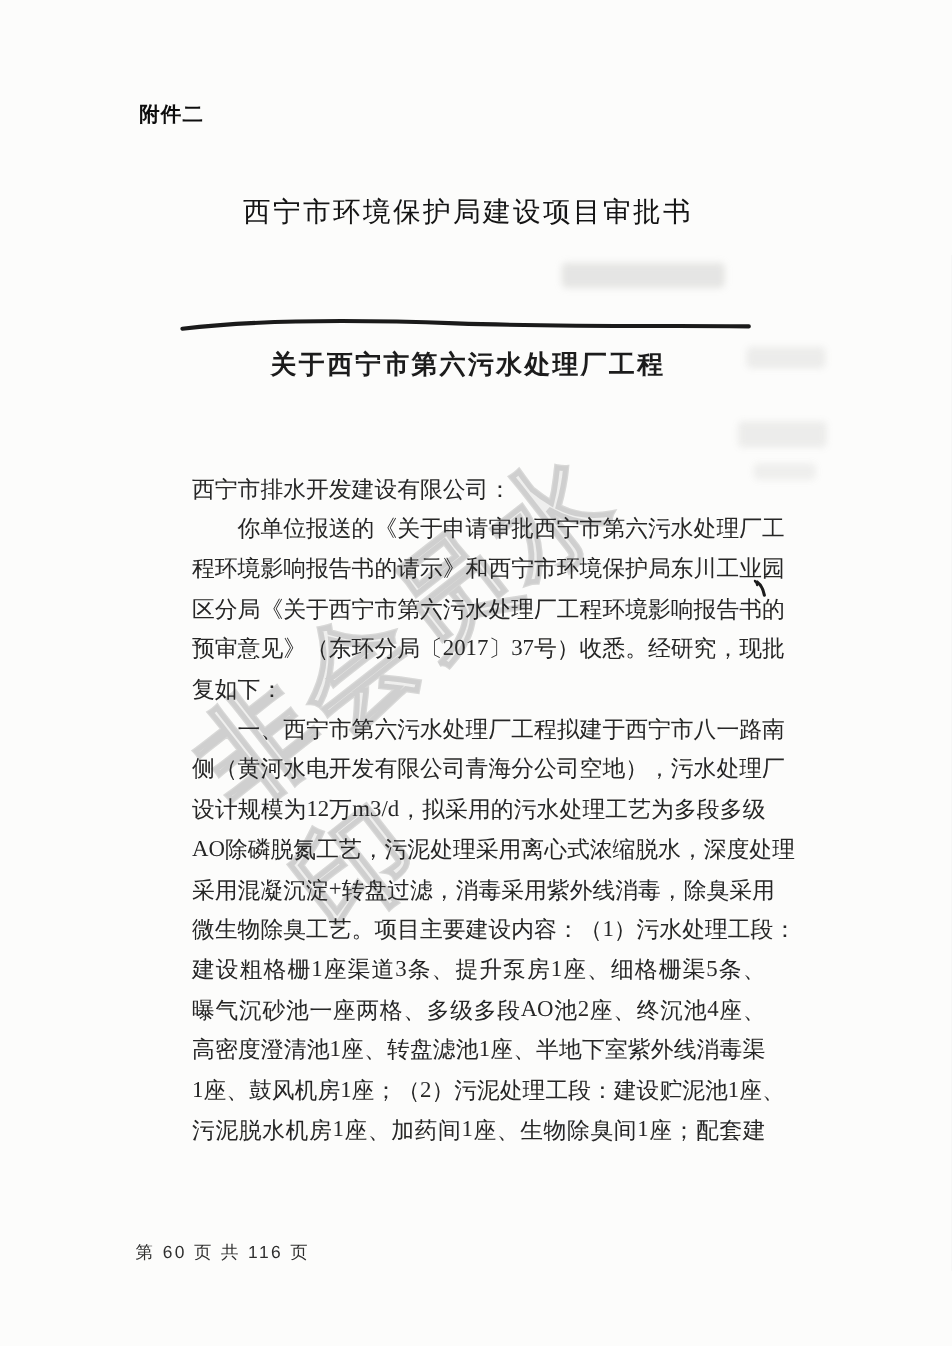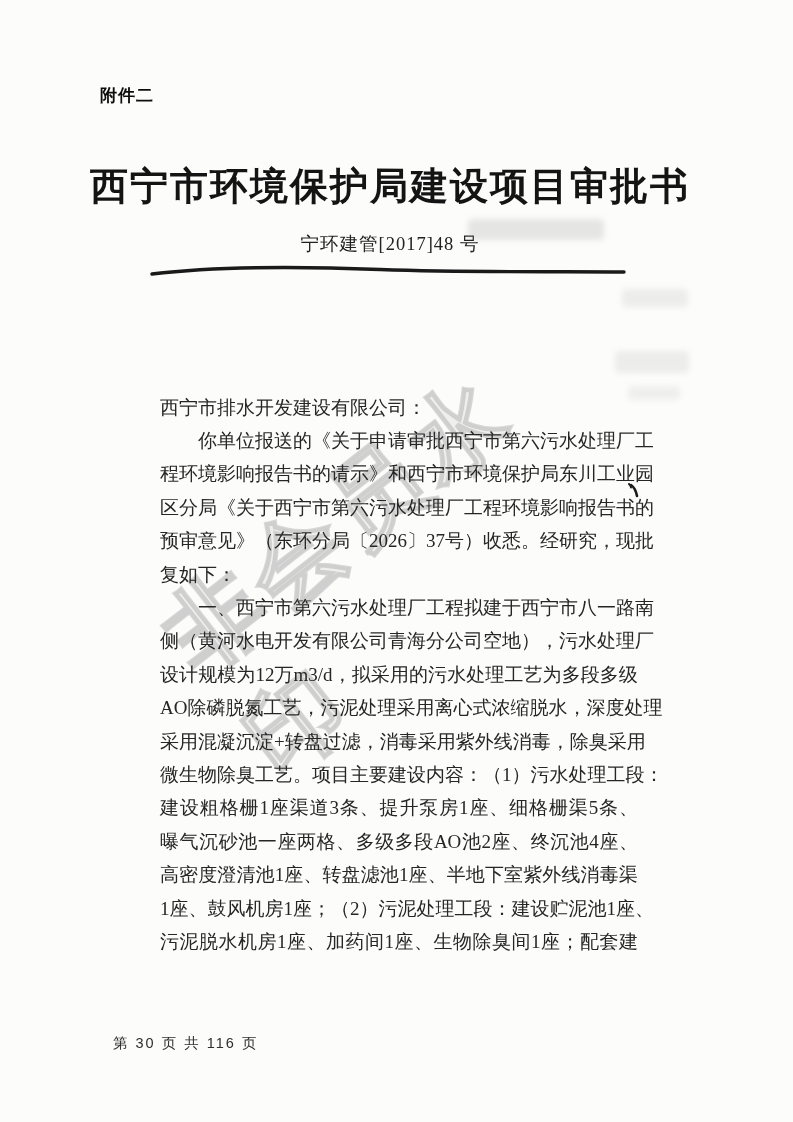--- a/index.html
+++ b/index.html
@@ -4,27 +4,27 @@
 <style>
   :root { --ink:#262626; --title-ink:#141414; --wm:#9e9e9e; --paper:#fcfcfb; }
   * { margin:0; padding:0; box-sizing:border-box; }
   html,body { background:#f4f4f3; }
   .page {
     position:relative; width:793px; height:1122px; margin:0 auto;
     background:var(--paper); overflow:hidden;
     font-family:"Liberation Serif","DejaVu Serif",serif; color:var(--ink);
   }
   .attachment-label {
-    position:absolute; left:100px; top:84px;
+    position:absolute; left:116px; top:84px;
     font-family:"Liberation Sans","DejaVu Sans",sans-serif;
     font-weight:700; font-size:17px; color:#0d0d0d; letter-spacing:1px;
   }
   .doc-title {
     position:absolute; left:0; top:161px; width:780px; text-align:center;
-    font-size:38px; font-weight:700; color:var(--title-ink); letter-spacing:2px;
+    font-size:23px; font-weight:400; color:var(--title-ink); letter-spacing:2px;
   }
   .doc-number {
     position:absolute; left:0; top:231px; width:780px; text-align:center;
     font-size:18.5px; color:#222; letter-spacing:1px;
   }
   .rule { position:absolute; left:150px; top:264px; width:476px; height:16px; }
   .subtitle-1, .subtitle-2 {
     position:absolute; left:0; width:780px; text-align:center;
     font-size:21.5px; font-weight:700; color:#1c1c1c; letter-spacing:2px;
   }
@@ -67,35 +67,35 @@
 </style>
 </head>
 <body>
 
 <div class="page">
 
   <div class="attachment-label">附件二</div>
 
   <div class="doc-title">西宁市环境保护局建设项目审批书</div>
 
-  <div class="doc-number">宁环建管[2017]48 号</div>
 
   <svg class="rule" viewBox="0 0 476 16" preserveAspectRatio="none">
     <path d="M2,10 C60,3 140,2 230,5.5 C330,9 420,7 474,8" fill="none" stroke="#1a1a1a" stroke-width="3.4" stroke-linecap="round"></path>
   </svg>
 
+  <div class="subtitle-1">关于西宁市第六污水处理厂工程</div>
 
   <div class="watermark">非会员水印</div>
 
   <div class="body-text">
       <div class="body-line"><span>西</span><span>宁</span><span>市</span><span>排</span><span>水</span><span>开</span><span>发</span><span>建</span><span>设</span><span>有</span><span>限</span><span>公</span><span>司</span><span>：</span></div>
       <div class="body-line just indent"><span>你</span><span>单</span><span>位</span><span>报</span><span>送</span><span>的</span><span>《</span><span>关</span><span>于</span><span>申</span><span>请</span><span>审</span><span>批</span><span>西</span><span>宁</span><span>市</span><span>第</span><span>六</span><span>污</span><span>水</span><span>处</span><span>理</span><span>厂</span><span>工</span></div>
       <div class="body-line just"><span>程</span><span>环</span><span>境</span><span>影</span><span>响</span><span>报</span><span>告</span><span>书</span><span>的</span><span>请</span><span>示</span><span>》</span><span>和</span><span>西</span><span>宁</span><span>市</span><span>环</span><span>境</span><span>保</span><span>护</span><span>局</span><span>东</span><span>川</span><span>工</span><span>业</span><span>园</span></div>
       <div class="body-line just"><span>区</span><span>分</span><span>局</span><span>《</span><span>关</span><span>于</span><span>西</span><span>宁</span><span>市</span><span>第</span><span>六</span><span>污</span><span>水</span><span>处</span><span>理</span><span>厂</span><span>工</span><span>程</span><span>环</span><span>境</span><span>影</span><span>响</span><span>报</span><span>告</span><span>书</span><span>的</span></div>
-      <div class="body-line just"><span>预</span><span>审</span><span>意</span><span>见</span><span>》</span><span>（</span><span>东</span><span>环</span><span>分</span><span>局</span><span>〔</span><span>2026</span><span>〕</span><span>37</span><span>号</span><span>）</span><span>收</span><span>悉</span><span>。</span><span>经</span><span>研</span><span>究</span><span>，</span><span>现</span><span>批</span></div>
+      <div class="body-line just"><span>预</span><span>审</span><span>意</span><span>见</span><span>》</span><span>（</span><span>东</span><span>环</span><span>分</span><span>局</span><span>〔</span><span>2017</span><span>〕</span><span>37</span><span>号</span><span>）</span><span>收</span><span>悉</span><span>。</span><span>经</span><span>研</span><span>究</span><span>，</span><span>现</span><span>批</span></div>
       <div class="body-line"><span>复</span><span>如</span><span>下</span><span>：</span></div>
       <div class="body-line just indent"><span>一</span><span>、</span><span>西</span><span>宁</span><span>市</span><span>第</span><span>六</span><span>污</span><span>水</span><span>处</span><span>理</span><span>厂</span><span>工</span><span>程</span><span>拟</span><span>建</span><span>于</span><span>西</span><span>宁</span><span>市</span><span>八</span><span>一</span><span>路</span><span>南</span></div>
       <div class="body-line just"><span>侧</span><span>（</span><span>黄</span><span>河</span><span>水</span><span>电</span><span>开</span><span>发</span><span>有</span><span>限</span><span>公</span><span>司</span><span>青</span><span>海</span><span>分</span><span>公</span><span>司</span><span>空</span><span>地</span><span>）</span><span>，</span><span>污</span><span>水</span><span>处</span><span>理</span><span>厂</span></div>
       <div class="body-line just"><span>设</span><span>计</span><span>规</span><span>模</span><span>为</span><span>12</span><span>万</span><span>m3/d</span><span>，</span><span>拟</span><span>采</span><span>用</span><span>的</span><span>污</span><span>水</span><span>处</span><span>理</span><span>工</span><span>艺</span><span>为</span><span>多</span><span>段</span><span>多</span><span>级</span></div>
       <div class="body-line just"><span>AO</span><span>除</span><span>磷</span><span>脱</span><span>氮</span><span>工</span><span>艺</span><span>，</span><span>污</span><span>泥</span><span>处</span><span>理</span><span>采</span><span>用</span><span>离</span><span>心</span><span>式</span><span>浓</span><span>缩</span><span>脱</span><span>水</span><span>，</span><span>深</span><span>度</span><span>处</span><span>理</span></div>
       <div class="body-line just"><span>采</span><span>用</span><span>混</span><span>凝</span><span>沉</span><span>淀</span><span>+</span><span>转</span><span>盘</span><span>过</span><span>滤</span><span>，</span><span>消</span><span>毒</span><span>采</span><span>用</span><span>紫</span><span>外</span><span>线</span><span>消</span><span>毒</span><span>，</span><span>除</span><span>臭</span><span>采</span><span>用</span></div>
       <div class="body-line just"><span>微</span><span>生</span><span>物</span><span>除</span><span>臭</span><span>工</span><span>艺</span><span>。</span><span>项</span><span>目</span><span>主</span><span>要</span><span>建</span><span>设</span><span>内</span><span>容</span><span>：</span><span>（</span><span>1</span><span>）</span><span>污</span><span>水</span><span>处</span><span>理</span><span>工</span><span>段</span><span>：</span></div>
       <div class="body-line just"><span>建</span><span>设</span><span>粗</span><span>格</span><span>栅</span><span>1</span><span>座</span><span>渠</span><span>道</span><span>3</span><span>条</span><span>、</span><span>提</span><span>升</span><span>泵</span><span>房</span><span>1</span><span>座</span><span>、</span><span>细</span><span>格</span><span>栅</span><span>渠</span><span>5</span><span>条</span><span>、</span></div>
       <div class="body-line just"><span>曝</span><span>气</span><span>沉</span><span>砂</span><span>池</span><span>一</span><span>座</span><span>两</span><span>格</span><span>、</span><span>多</span><span>级</span><span>多</span><span>段</span><span>AO</span><span>池</span><span>2</span><span>座</span><span>、</span><span>终</span><span>沉</span><span>池</span><span>4</span><span>座</span><span>、</span></div>
       <div class="body-line just"><span>高</span><span>密</span><span>度</span><span>澄</span><span>清</span><span>池</span><span>1</span><span>座</span><span>、</span><span>转</span><span>盘</span><span>滤</span><span>池</span><span>1</span><span>座</span><span>、</span><span>半</span><span>地</span><span>下</span><span>室</span><span>紫</span><span>外</span><span>线</span><span>消</span><span>毒</span><span>渠</span></div>
@@ -106,15 +106,15 @@
   <div class="smudge smudge-1"></div>
   <div class="smudge smudge-2"></div>
   <div class="smudge smudge-3"></div>
   <div class="smudge smudge-4"></div>
 
   <svg class="ink-speck" viewBox="0 0 12 16">
     <path d="M3,2 C6,4 8,8 9,13" fill="none" stroke="#1c1c1c" stroke-width="2.6" stroke-linecap="round"></path>
     <path d="M1,1 C2,2 3,3 3,4.5" fill="none" stroke="#1c1c1c" stroke-width="2" stroke-linecap="round"></path>
   </svg>
 
-  <div class="footer">第 30 页 共 116 页</div>
+  <div class="footer">第 60 页 共 116 页</div>
 
 </div>
 
 </body></html>

